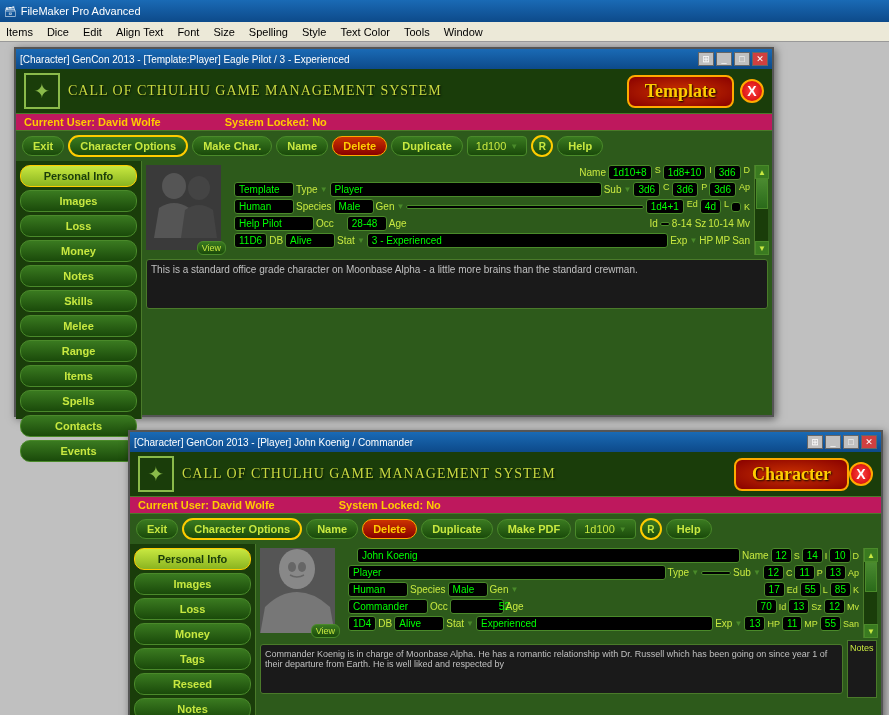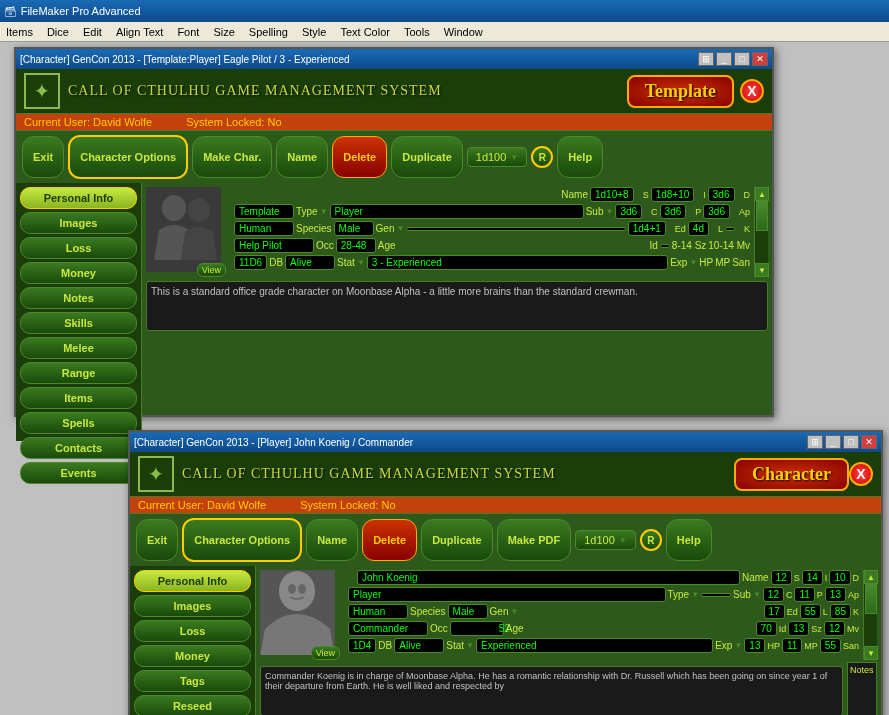--- a/index.html
+++ b/index.html
@@ -122,41 +122,42 @@
       border: 2px solid #ffaa00;
       border-radius: 50%;
       width: 24px; height: 24px;
       display: flex; align-items: center; justify-content: center;
       font-weight: bold;
       font-size: 14px;
       cursor: pointer;
     }
 
     .user-info {
-      background: #c2410c;
+      background: #be185d;
       padding: 2px 8px;
       font-size: 11px;
       color: #c8e840;
       display: flex;
-      gap: 34px;
+      gap: 64px;
       border-bottom: 1px solid #4a7a2a;
+      font-weight: bold;
     }
     .user-info span { color: #ffcc00; }
 
     
     .toolbar {
       display: flex;
       align-items: center;
       padding: 4px 6px;
       gap: 4px;
       background: #2d5a1b;
       flex-wrap: wrap;
     }
     .btn {
-      padding: 14px 10px;
+      padding: 3px 10px;
       border-radius: 12px;
       border: 1px solid #4a8a2a;
       background: linear-gradient(to bottom, #3a7a20, #1a4a0a);
       color: #c8e840;
       font-size: 11px;
       font-weight: bold;
       cursor: pointer;
     }
     .btn.red {
       background: linear-gradient(to bottom, #cc3300, #880000);
@@ -335,22 +336,21 @@
       background: #000;
       color: #00ff00;
       border: 1px solid #4a8a2a;
       border-radius: 3px;
       padding: 1px 4px;
       font-size: 10px;
     }
 
     .stat-pair {
       display: flex;
-      align-items: center;
-      gap: 9px;
+      gap: 3px;
     }
 
   </style>
 </head>
 <body>
 
 <div class="os-titlebar">
   <span class="icon">🗃</span>
   <span>FileMaker Pro Advanced</span>
 </div>
@@ -507,21 +507,21 @@
                 </div>
                 <div class="stat-pair">
                   <div class="db-field"></div>
                   <span class="stat-label"> K</span>
                 </div>
               </div>
 
               <div class="content-row">
                 <div class="db-field" style="width:80px;">Help Pilot</div>
                 <span class="name-tag">Occ</span>
-                <div class="db-field" style="width:40px;">28-48</div>
+                <div class="db-field" style="width:40px;margin-left:11px;">28-48</div>
                 <span class="name-tag">Age</span>
                 <div style="flex:1;"></div>
                 <span class="name-tag">Id</span>
                 <div class="db-field"></div>
                 <span class="name-tag">8-14 Sz</span>
                 <span class="name-tag">10-14 Mv</span>
               </div>
 
               <div class="content-row">
                 <div class="db-field">11D6</div>

